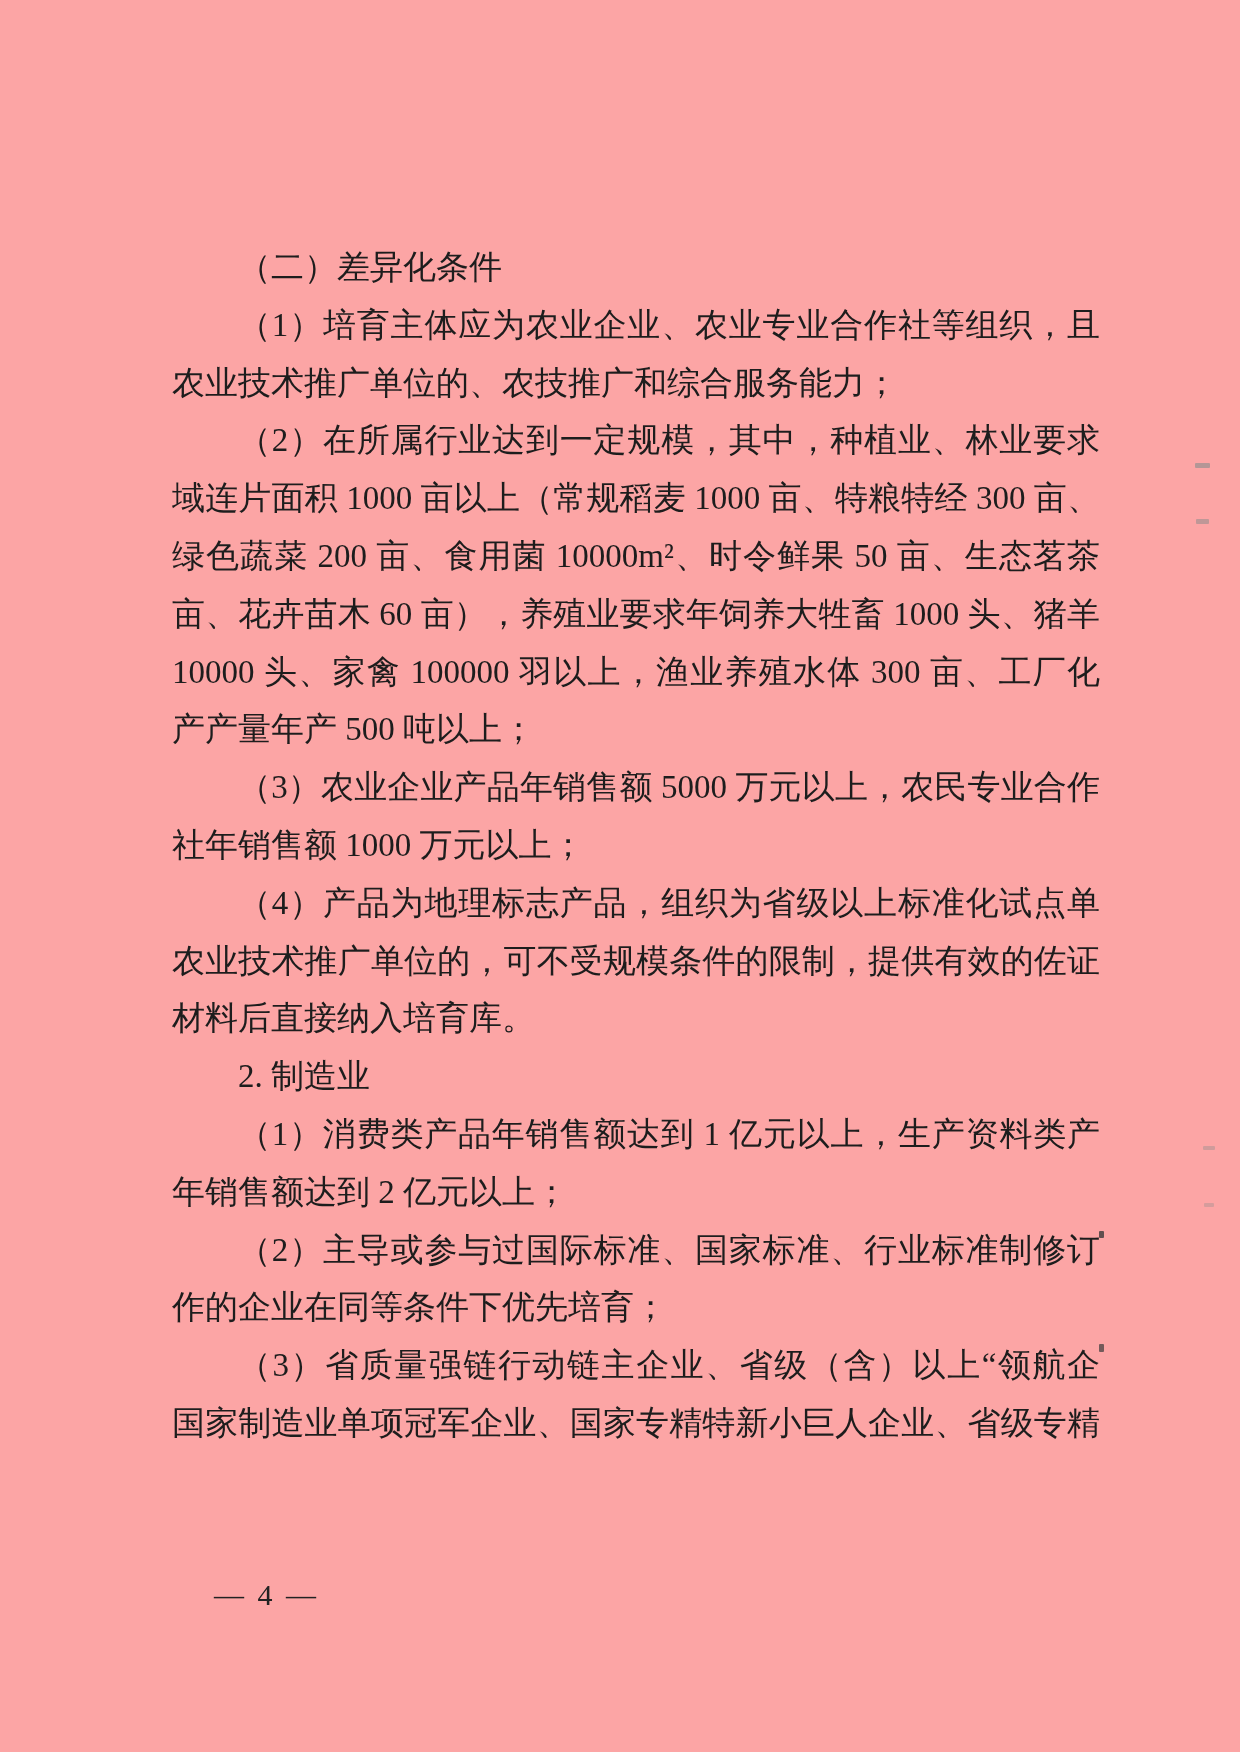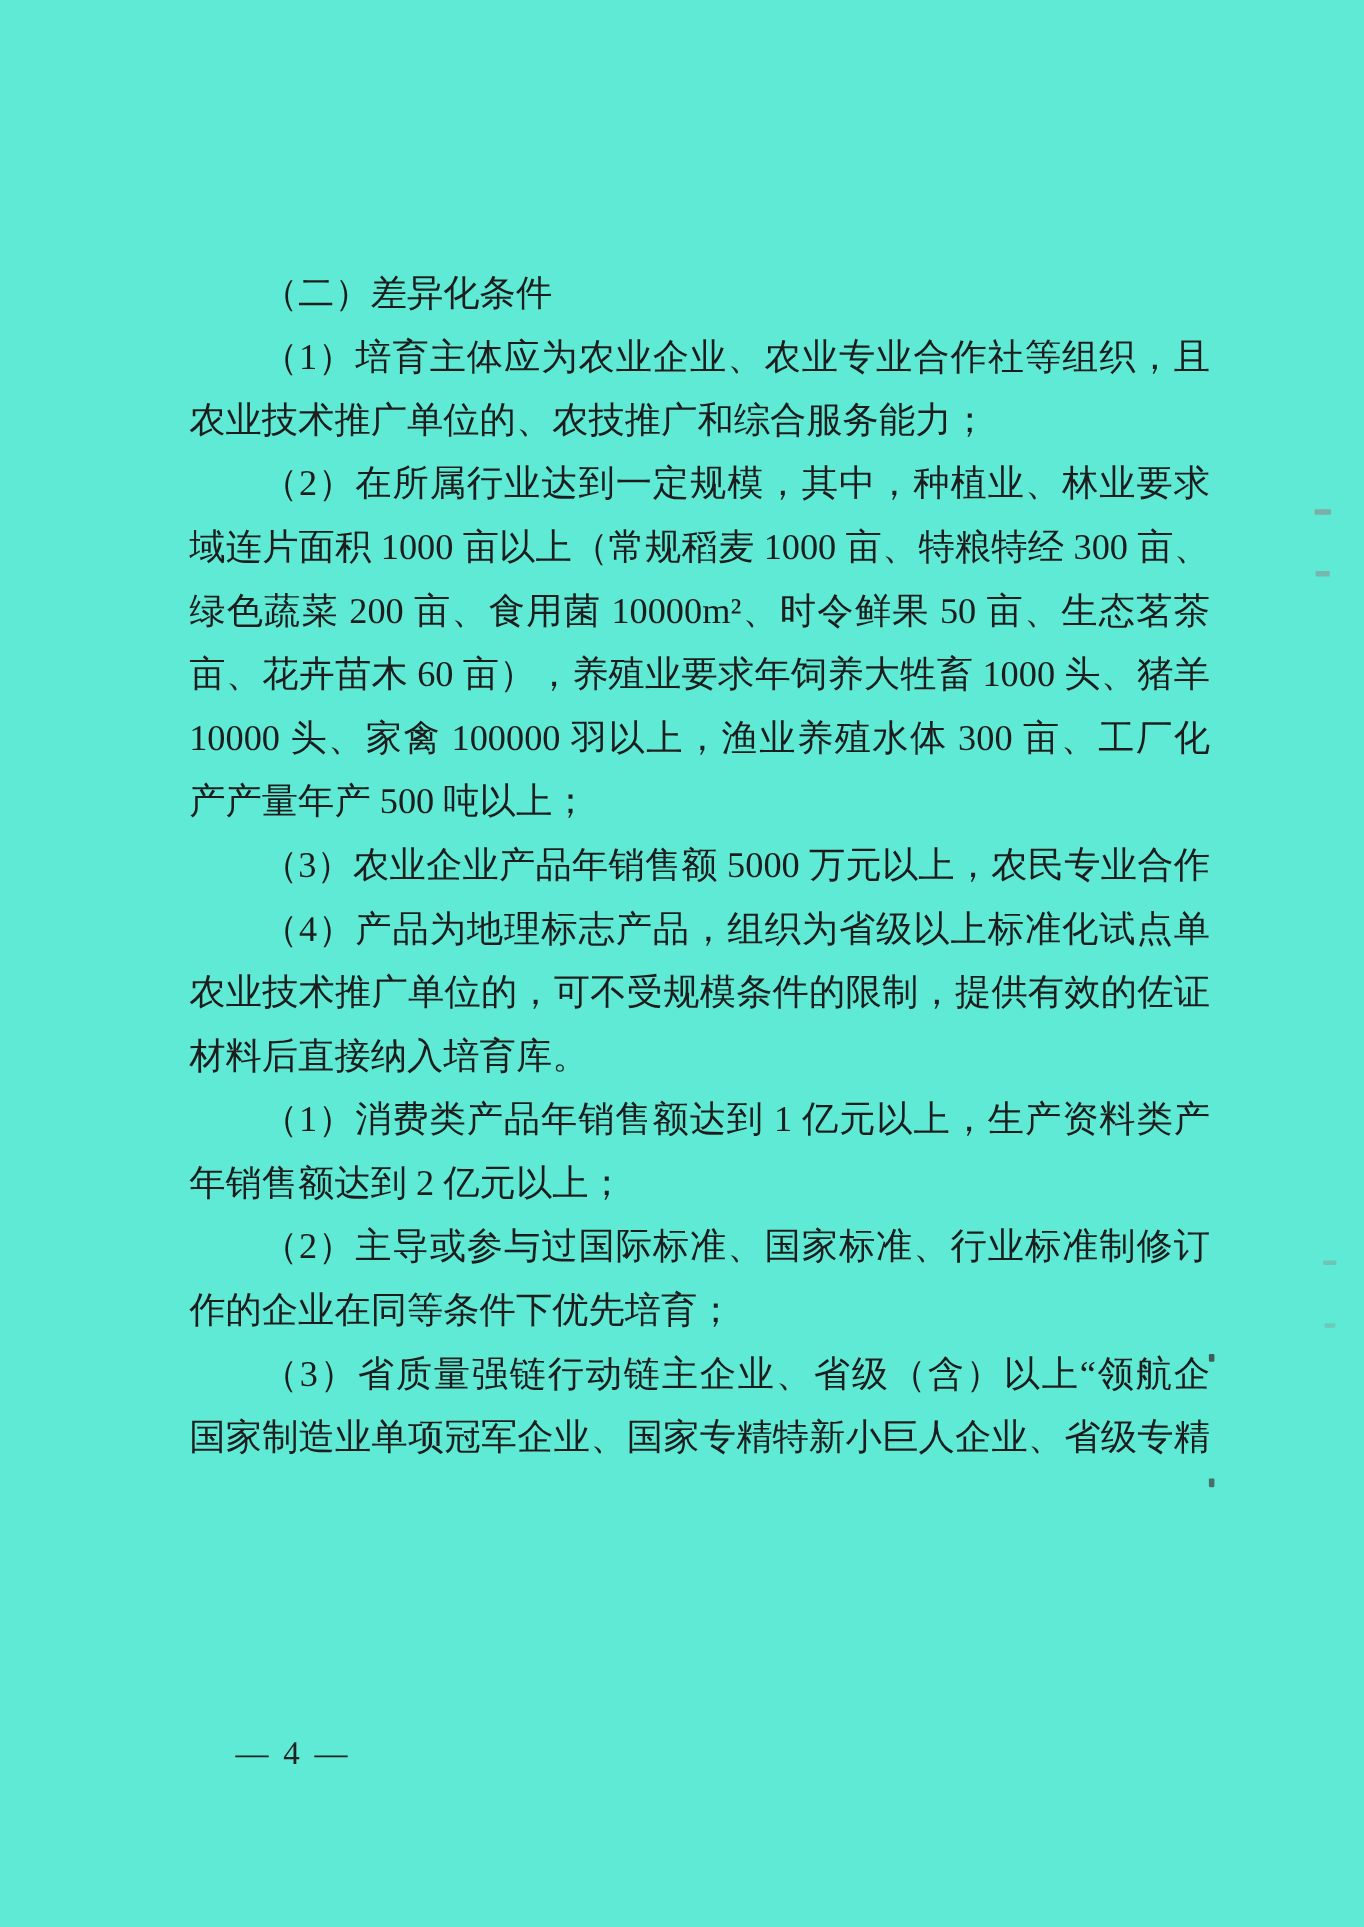--- a/index.html
+++ b/index.html
@@ -1,20 +1,20 @@
 <!DOCTYPE html>
 <html><head>
 <meta charset="utf-8">
 <style>
   html,body { margin:0; padding:0; background:#e8e8e8; }
   .page {
     position:relative;
     width:1240px; height:1752px;
     margin:0 auto;
-    background:#5eead4;
+    background:#fca5a5;
     overflow:hidden;
     font-family:"Liberation Serif","DejaVu Serif",serif;
     color:#1d1d1d;
   }
   .textblock {
     position:absolute;
     left:172px; top:239px;
     width:928px;
   }
   .line {
@@ -55,23 +55,25 @@
     <div class="line indent">（二）差异化条件</div>
     <div class="line indent fill">（1）培育主体应为农业企业、农业专业合作社等组织，且具</div>
     <div class="line">农业技术推广单位的、农技推广和综合服务能力；</div>
     <div class="line indent fill">（2）在所属行业达到一定规模，其中，种植业、林业要求地</div>
     <div class="line fill">域连片面积 1000 亩以上（常规稻麦 1000 亩、特粮特经 300 亩、</div>
     <div class="line fill">绿色蔬菜 200 亩、食用菌 10000m²、时令鲜果 50 亩、生态茗茶 200</div>
     <div class="line fill">亩、花卉苗木 60 亩），养殖业要求年饲养大牲畜 1000 头、猪羊</div>
     <div class="line fill">10000 头、家禽 100000 羽以上，渔业养殖水体 300 亩、工厂化生</div>
     <div class="line">产产量年产 500 吨以上；</div>
     <div class="line indent fill">（3）农业企业产品年销售额 5000 万元以上，农民专业合作</div>
+    <div class="line">社年销售额 1000 万元以上；</div>
     <div class="line indent fill">（4）产品为地理标志产品，组织为省级以上标准化试点单位、</div>
     <div class="line fill">农业技术推广单位的，可不受规模条件的限制，提供有效的佐证</div>
     <div class="line">材料后直接纳入培育库。</div>
+    <div class="line indent">2. 制造业</div>
     <div class="line indent fill">（1）消费类产品年销售额达到 1 亿元以上，生产资料类产品</div>
     <div class="line">年销售额达到 2 亿元以上；</div>
     <div class="line indent fill">（2）主导或参与过国际标准、国家标准、行业标准制修订工</div>
     <div class="line">作的企业在同等条件下优先培育；</div>
     <div class="line indent fill">（3）省质量强链行动链主企业、省级（含）以上“领航企业”、</div>
     <div class="line fill">国家制造业单项冠军企业、国家专精特新小巨人企业、省级专精</div>
   </div>
 
   <div class="pagenum">— 4 —</div>
 

